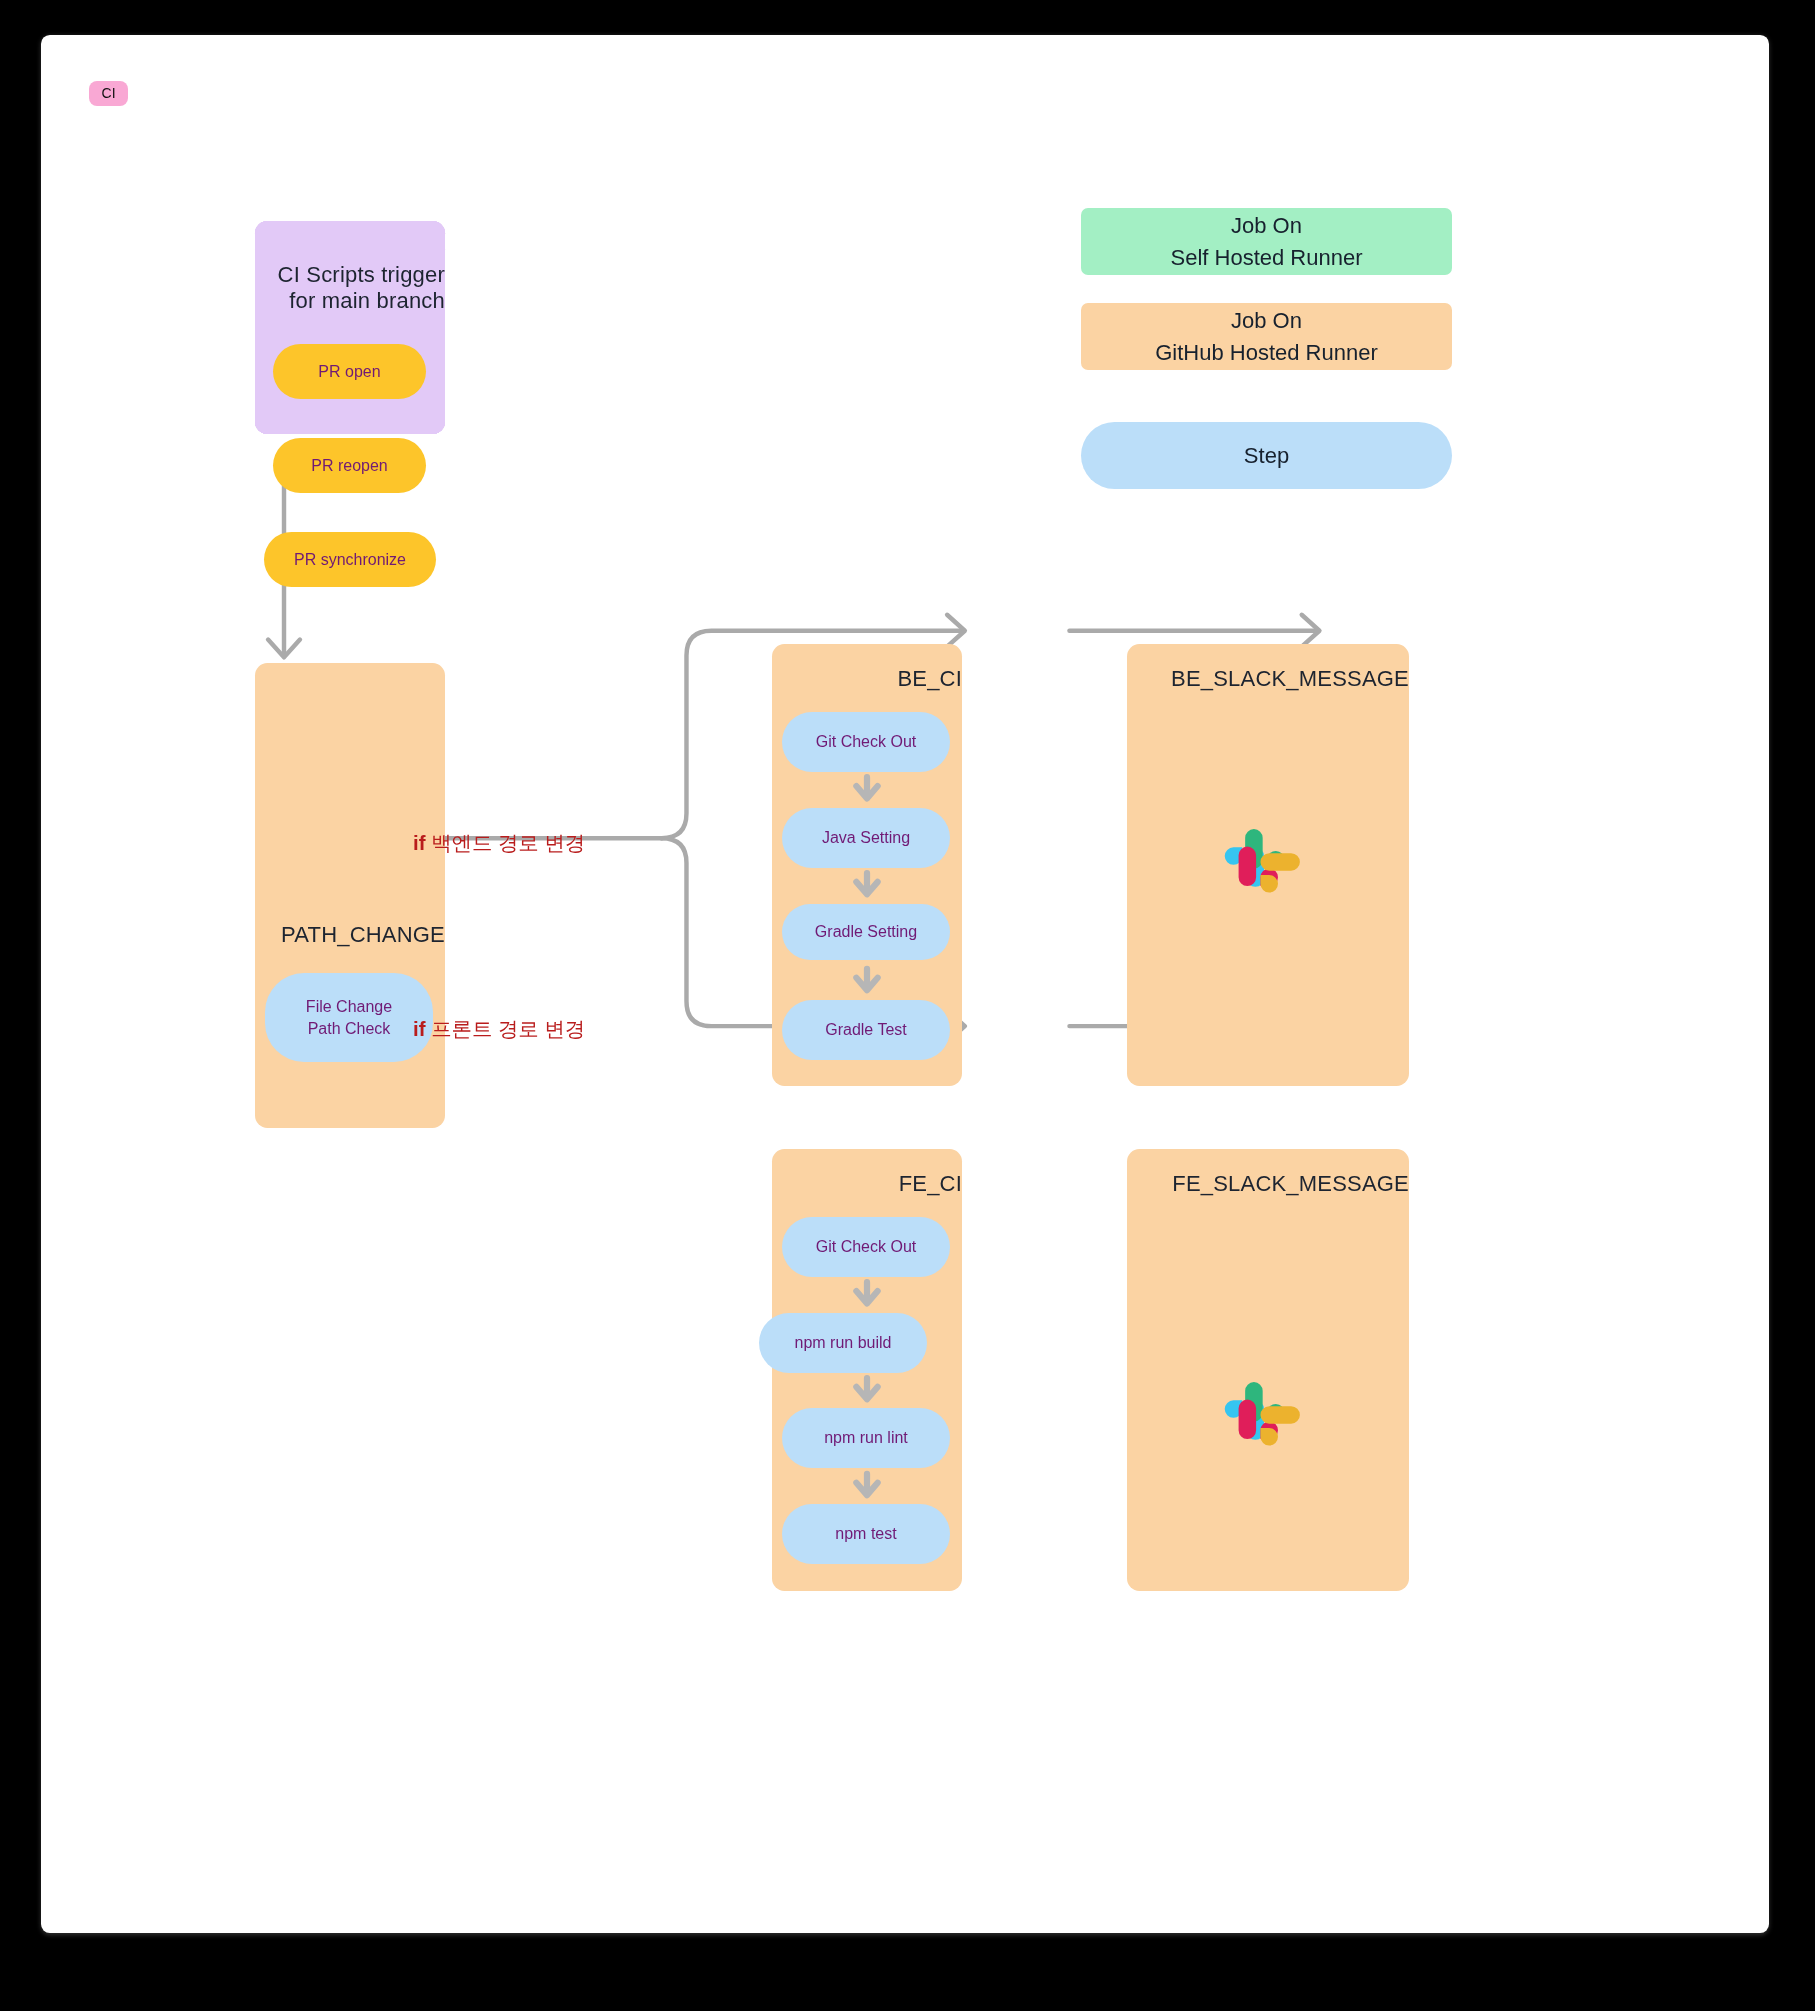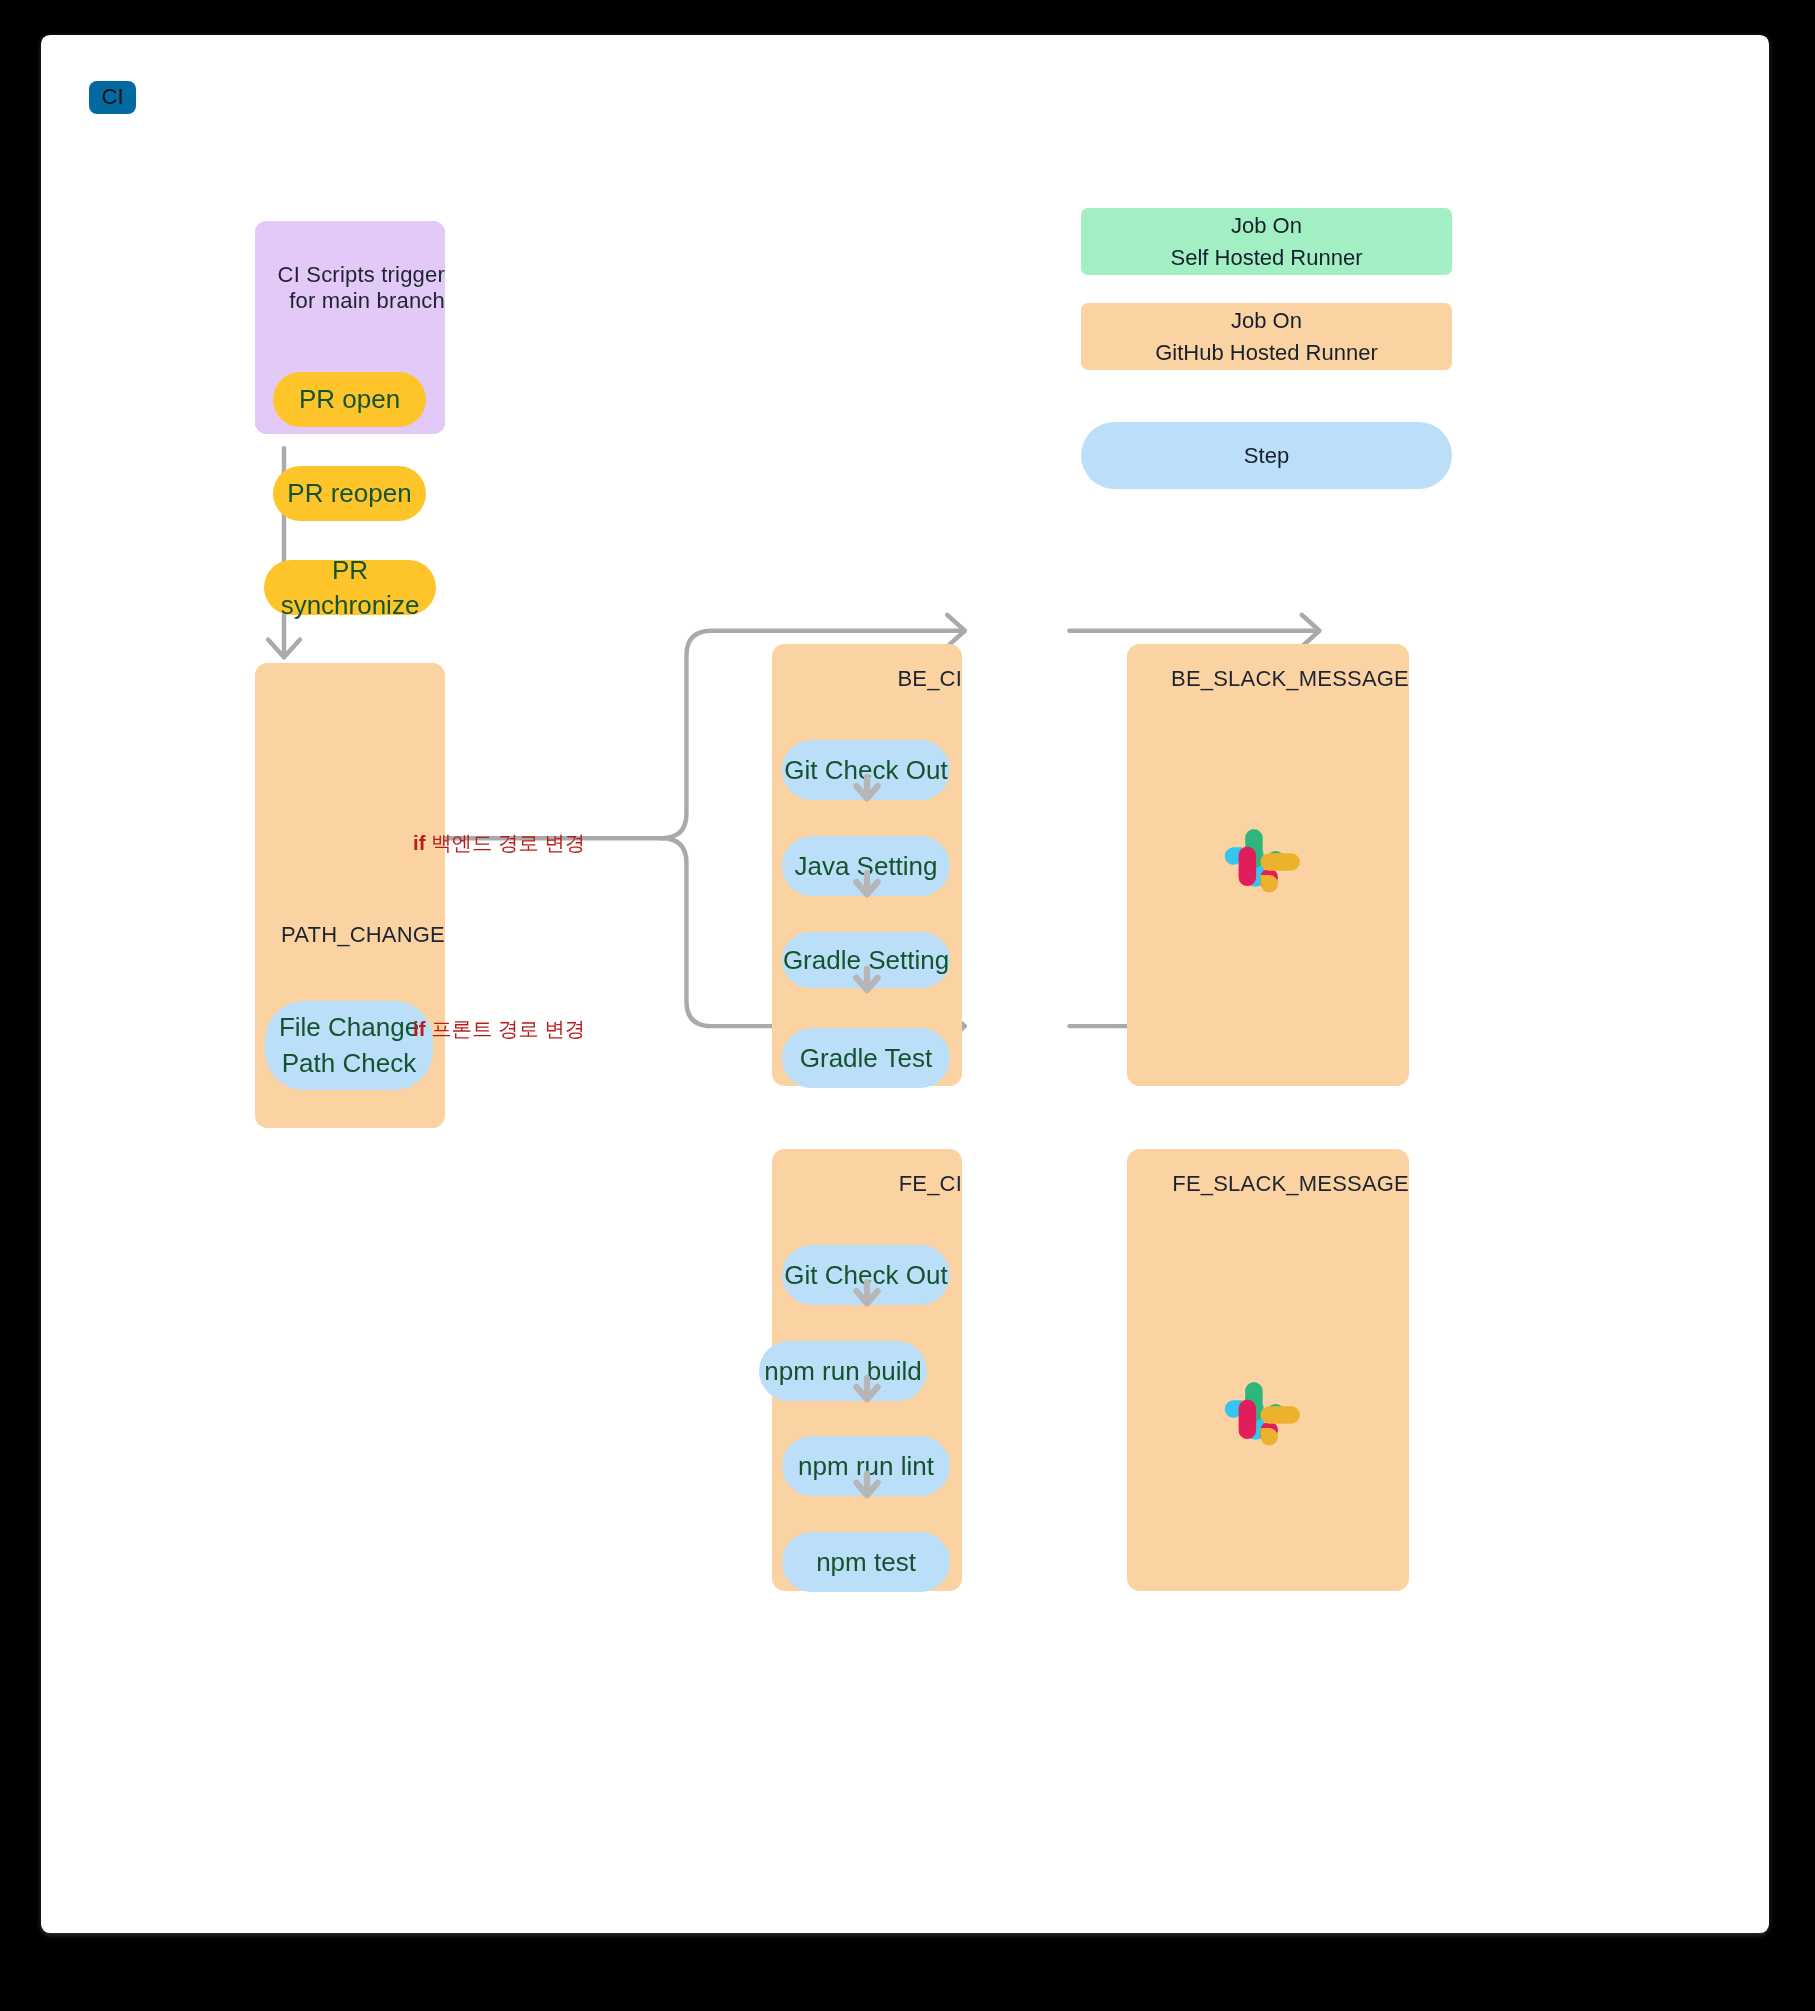--- a/index.html
+++ b/index.html
@@ -7,37 +7,37 @@
   #root{position:relative;width:1816px;height:2012px;background:#000;overflow:hidden;}
 
   
   #canvas{
     position:absolute;left:41px;top:35px;width:1728px;height:1898px;
     background:#ffffff;border-radius:8.9px;
     box-shadow:0 1.8px 5.3px rgba(255,255,255,.20);
   }
   #frame-label{
     position:absolute;left:48px;top:46px;
-    background:#0369a1;border-radius:8px;
+    background:#f9a8d4;border-radius:8px;
     padding:5.3px 12.4px 6.2px 12.4px;
-    font-size:22px;color:#111;line-height:1;
+    font-size:14px;color:#111;line-height:1;
     letter-spacing:0.2px;
   }
 
   
   .node{position:absolute;box-sizing:border-box;}
   .group{border-radius:12.4px;}
   .group-title{
     position:absolute;left:0;right:0;text-align:right;
     font-size:22px;color:#1d2430;letter-spacing:0.2px;
   }
   .pill{
     position:absolute;display:flex;align-items:center;justify-content:center;
-    text-align:center;border-radius:39px;font-size:26px;color:#14532d;
-    line-height:1.32;box-sizing:border-box;margin-top:28px;
+    text-align:center;border-radius:39px;font-size:16px;color:#701a75;
+    line-height:1.32;box-sizing:border-box;
   }
   .pill.two-line{line-height:1.36;}
 
   
   .c-purple{background:#e2c9f7;}
   .c-yellow{background:#fdc52a;}
   .c-orange{background:#fbd3a3;}
   .c-blue{background:#bbdef9;}
   .c-green{background:#a3efc4;}
 

